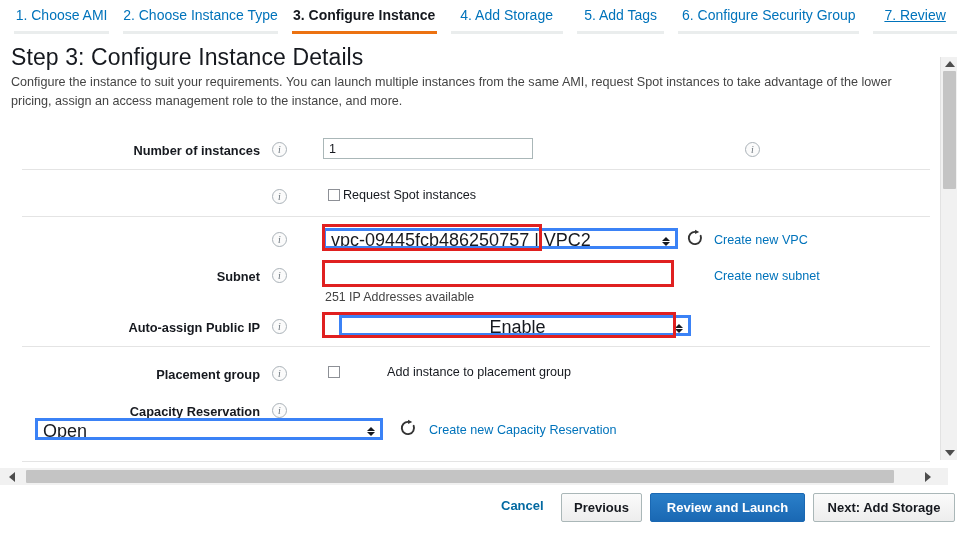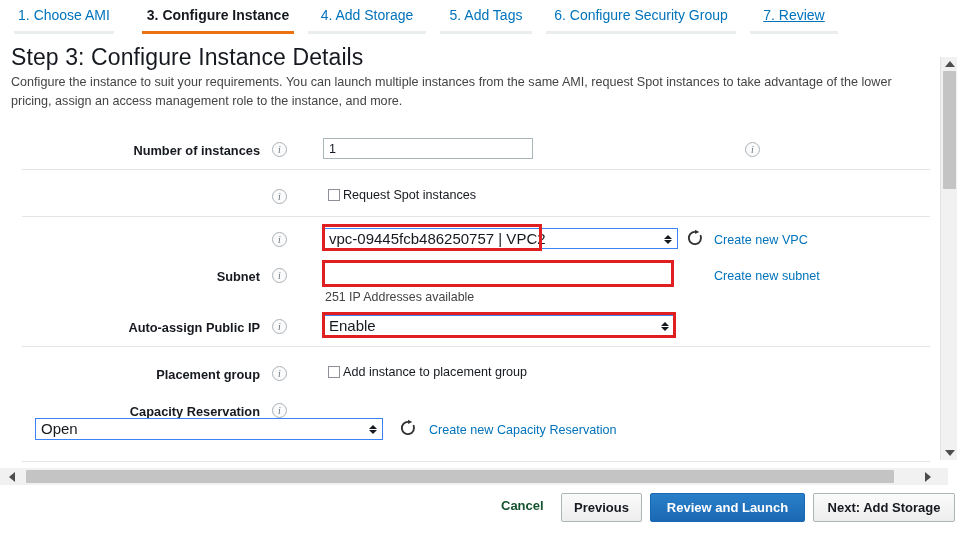--- a/index.html
+++ b/index.html
@@ -119,24 +119,24 @@
     font-size: 12.6px;
     color: #16191f;
     padding: 0 5px;
     outline: none;
   }
 
   
   .sel {
     position: absolute;
     box-sizing: border-box;
-    border: 1px solid #3b82f6;
+    border: 3px solid #3b82f6;
     background: #ffffff;
     height: 21px;
-    font-size: 15px;
+    font-size: 18px;
     color: #16191f;
     line-height: 19px;
     padding-left: 5px;
     overflow: hidden;
     white-space: nowrap;
     cursor: pointer;
   }
   .sel .arrow {
     position: absolute;
     right: 4px; top: 0;
@@ -296,34 +296,35 @@
     justify-content: center;
     white-space: nowrap;
   }
   .btn.primary {
     background: linear-gradient(#2a7fc9, #1a68b3);
     border-color: #1a68b3;
     color: #ffffff;
   }
   .btn-cancel {
     position: absolute;
-    color: #14532d;
+    color: #0369a1;
     font-size: 13px;
     font-weight: bold;
     cursor: pointer;
     white-space: nowrap;
   }
 </style>
 </head>
 <body>
 
 <div class="wizard-tabs">
   <div class="tab-gap"></div>
   <div class="wiz-tab t1">1. Choose AMI</div>
   <div class="tab-gap"></div>
+  <div class="wiz-tab t2">2. Choose Instance Type</div>
   <div class="tab-gap"></div>
   <div class="wiz-tab t3 active">3. Configure Instance</div>
   <div class="tab-gap"></div>
   <div class="wiz-tab t4">4. Add Storage</div>
   <div class="tab-gap"></div>
   <div class="wiz-tab t5">5. Add Tags</div>
   <div class="tab-gap"></div>
   <div class="wiz-tab t6">6. Configure Security Group</div>
   <div class="tab-gap"></div>
   <div class="wiz-tab t7">7. Review</div>
@@ -363,32 +364,32 @@
   </div>
   <div class="link" style="left:714px; top:121px;">Create new VPC</div>
 
   <div class="lbl" style="top:157px;">Subnet</div>
   <div class="info-icon" style="left:272px; top:156px;">i</div>
   <div class="link" style="left:714px; top:157px;">Create new subnet</div>
   <div class="subtext" style="left:325px; top:178px;">251 IP Addresses available</div>
 
   <div class="lbl" style="top:208px;">Auto-assign Public IP</div>
   <div class="info-icon" style="left:272px; top:207px;">i</div>
-  <div class="sel" style="left:323px; top:203px; width:352px;">
+  <div class="sel" style="left:339px; top:203px; width:352px;text-align:center;">
     <span>Enable</span>
     <span class="arrow">
         <i class="up"></i>
         <i class="down"></i>
       </span>
   </div>
   <div class="hsep" style="top:234px;"></div>
 
   <div class="lbl" style="top:255px;">Placement group</div>
   <div class="info-icon" style="left:272px; top:254px;">i</div>
-  <div class="chk-wrap" style="left:328px; top:253px;">
+  <div class="chk-wrap" style="left:328px; top:253px;gap:44px;">
     <span class="chk"></span>
     <span>Add instance to placement group</span>
   </div>
 
   <div class="lbl" style="top:292px;">Capacity Reservation</div>
   <div class="info-icon" style="left:272px; top:291px;">i</div>
   <div class="sel" style="left:35px; top:306px; width:348px; height:22px; line-height:20px;">
     <span>Open</span>
     <span class="arrow">
         <i class="up"></i>

